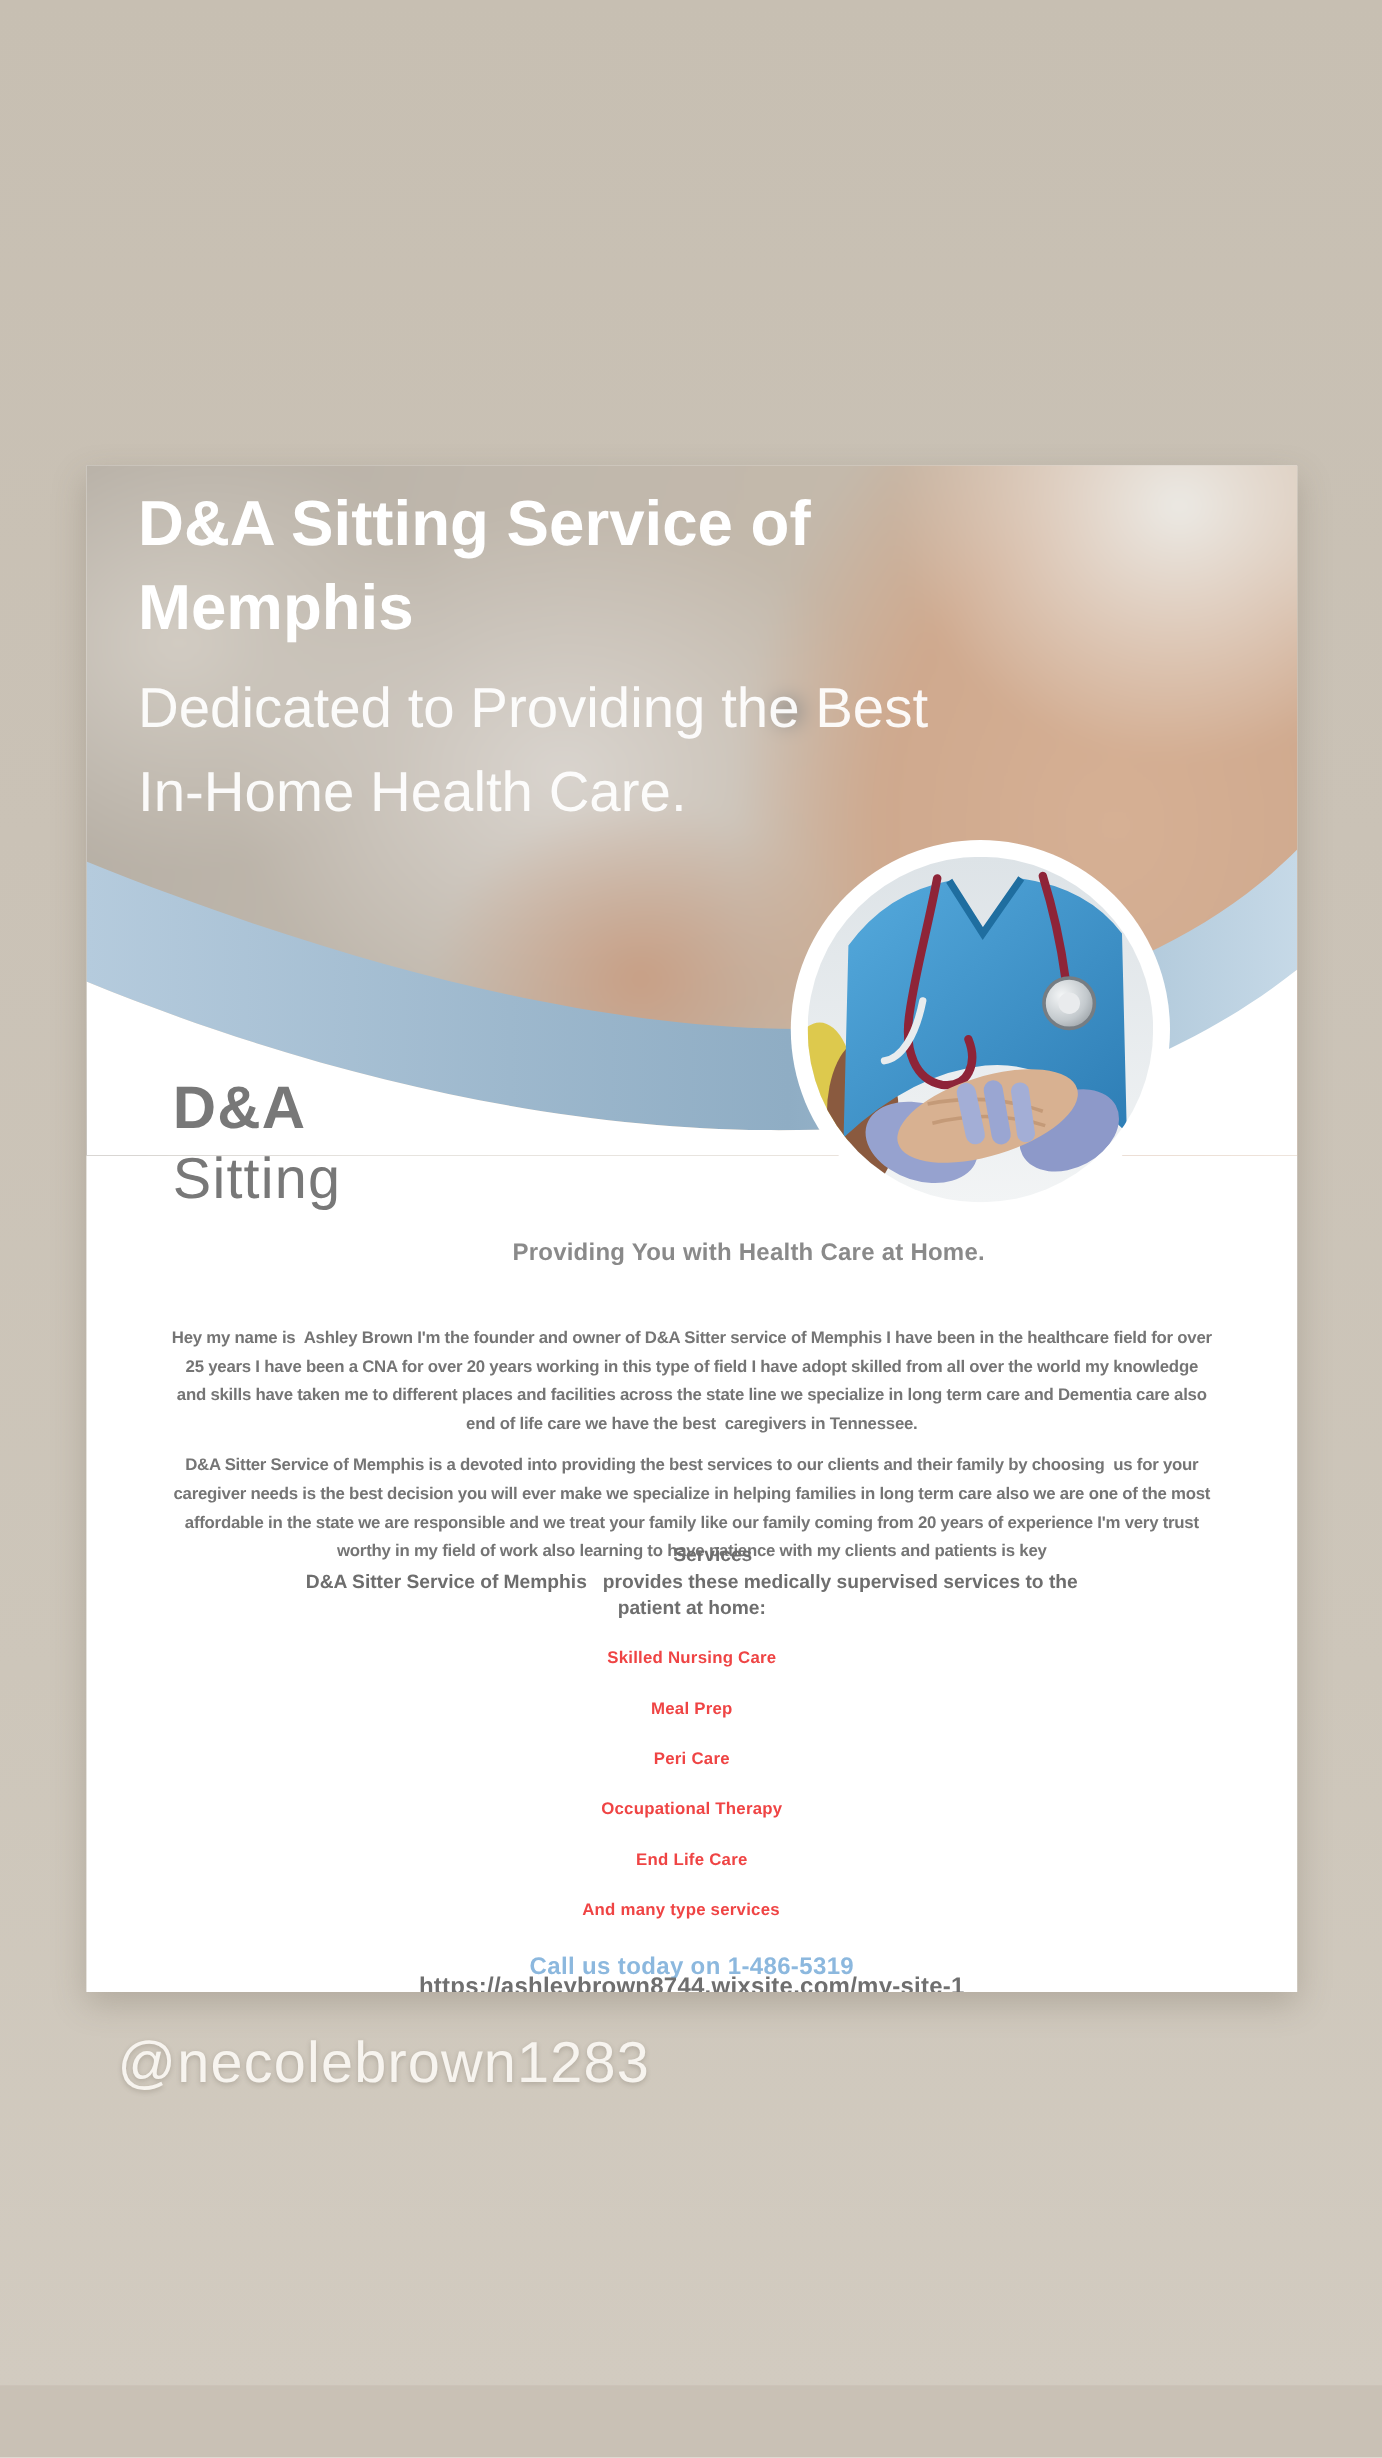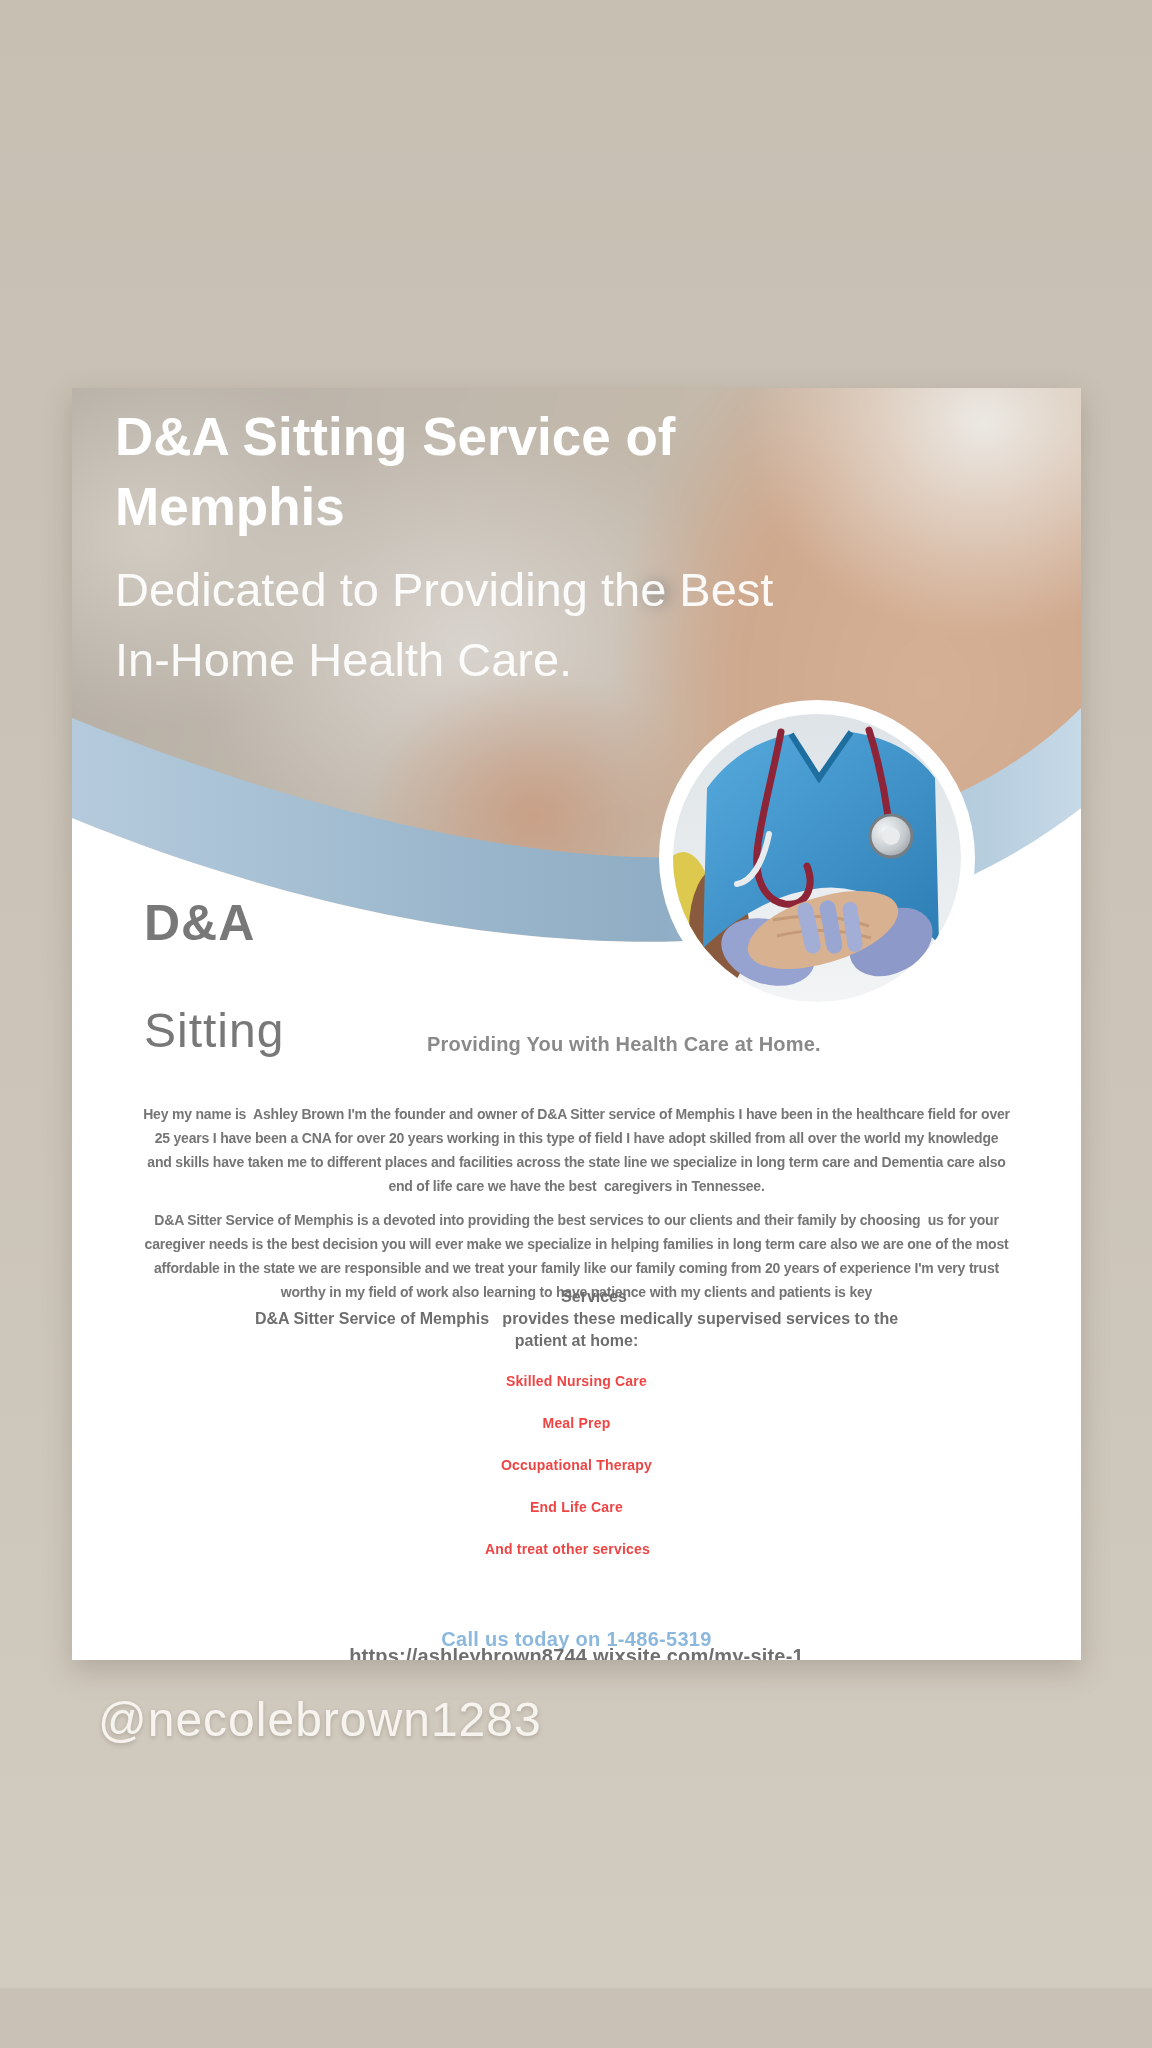--- a/index.html
+++ b/index.html
@@ -43,21 +43,21 @@
     position:absolute;left:587px;top:312px;width:316px;height:316px;border-radius:50%;
     background:#ffffff;
   }
   .circle-inner{
     position:absolute;left:14px;top:14px;width:288px;height:288px;border-radius:50%;
     overflow:hidden;
   }
   
   .logo{position:absolute;left:72px;top:505px;color:#787878;line-height:60px;}
   .logo .l-bold{font-size:50px;font-weight:bold;display:block;letter-spacing:1px;}
-  .logo .l-reg{font-size:48px;font-weight:normal;display:block;letter-spacing:1px;margin-top:48px;}
+  .logo .l-reg{font-size:48px;font-weight:normal;display:block;letter-spacing:1px;}
   .tagline{
     position:absolute;left:355px;top:645px;width:420px;
     font-size:20px;font-weight:bold;color:#8a8a8a;letter-spacing:0.2px;
   }
   
   .tblock{position:absolute;left:0;right:0;text-align:center;color:#757575;}
   .para{top:0;font-size:14px;font-weight:bold;line-height:24px;letter-spacing:-0.2px;
         white-space:pre-wrap;padding:0 12px;}
   .p1{top:700px;}
   .p2{top:806px;}
@@ -167,23 +167,24 @@
 caregiver needs is the best decision you will ever make we specialize in helping families in long term care also we are one of the most
 affordable in the state we are responsible and we treat your family like our family coming from 20 years of experience I'm very trust
 worthy in my field of work also learning to have patience with my clients and patients is key</p>
 
     <div class="tblock svc-head">Services</div>
     <div class="tblock svc-intro">D&amp;A Sitter Service of Memphis   provides these medically supervised services to the
 patient at home:</div>
     <div class="tblock svc-list" id="svc-list">
         <div class="svc-item">Skilled Nursing Care</div>
         <div class="svc-item">Meal Prep</div>
+        <div class="svc-item">Peri Care</div>
         <div class="svc-item">Occupational Therapy</div>
         <div class="svc-item">End Life Care</div>
-        <div class="svc-item">And treat other services</div>
+        <div class="svc-item">And many type services</div>
       </div>
 
     <div class="tblock cta">Call us today on 1-486-5319</div>
     <div class="tblock url">https://ashleybrown8744.wixsite.com/my-site-1</div>
 
   </div>
 
   <div class="watermark">@necolebrown1283</div>
 
 </div>

